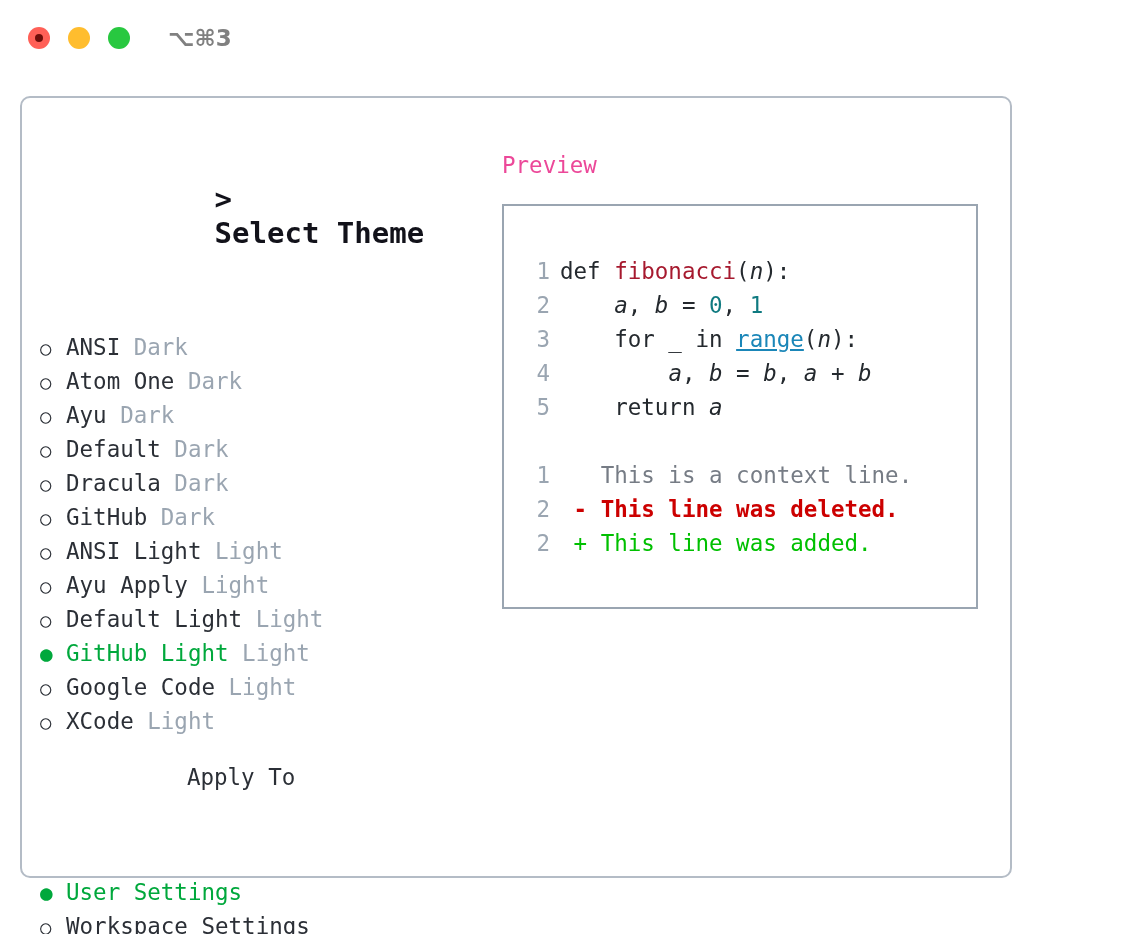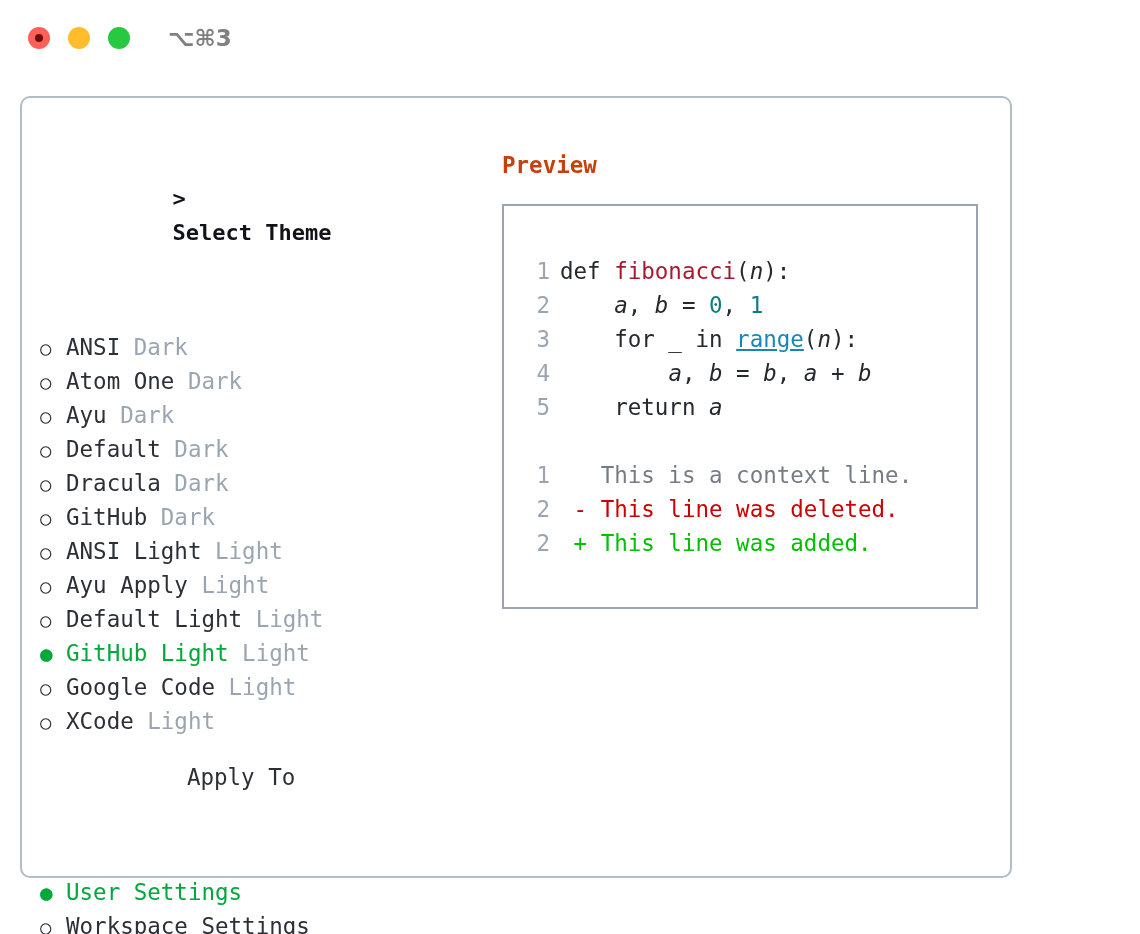--- a/index.html
+++ b/index.html
@@ -92,21 +92,21 @@
     width: 440px;
   }
   .col-right {
     position: absolute;
     left: 480px; top: 50px;
     width: 495px;
   }
 
   
   .section-title {
-    font-size: 22px;
+    font-size: 29px;
     font-weight: 700;
     color: #12121a;
     line-height: 34px;
     white-space: pre;
   }
   .section-title .caret { font-weight: 700; }
 
   .opt-row {
     display: flex;
     align-items: baseline;
@@ -142,22 +142,22 @@
     font-size: 22.5px;
     color: #9aa5b1;
     line-height: 34px;
     width: 420px;
     white-space: pre-wrap;
   }
 
   
   .preview-label {
     font-size: 22.5px;
-    font-weight: 700;
-    color: #c2410c;
+    font-weight: 400;
+    color: #ec4899;
     line-height: 34px;
     white-space: pre;
   }
 
   .preview-box {
     margin-top: 22px;
     width: 476px;
     height: 405px;
     border: 2px solid #9aa5b1;
     background: #ffffff;
@@ -184,21 +184,21 @@
     margin-right: 10px;
   }
   .codetext { color: #24292e; margin-top: 12px; }
   .tok-fn  { color: #a6192e; }
   .tok-num { color: #0f7a80; }
   .tok-builtin { color: #1a86b8; text-decoration: underline; }
   .tok-var { font-style: italic; }
 
   .diff { margin-top: 34px; }
   .diff-ctx  { color: #767c85; }
-  .diff-del  { color: #cc0000; }
+  .diff-del  { color: #cc0000; font-weight: bold; }
   .diff-add  { color: #00c000; }
 </style>
 </head>
 <body>
 
 <div class="window">
 
   <div class="titlebar">
     <div class="lights">
       <span class="light red"></span>

